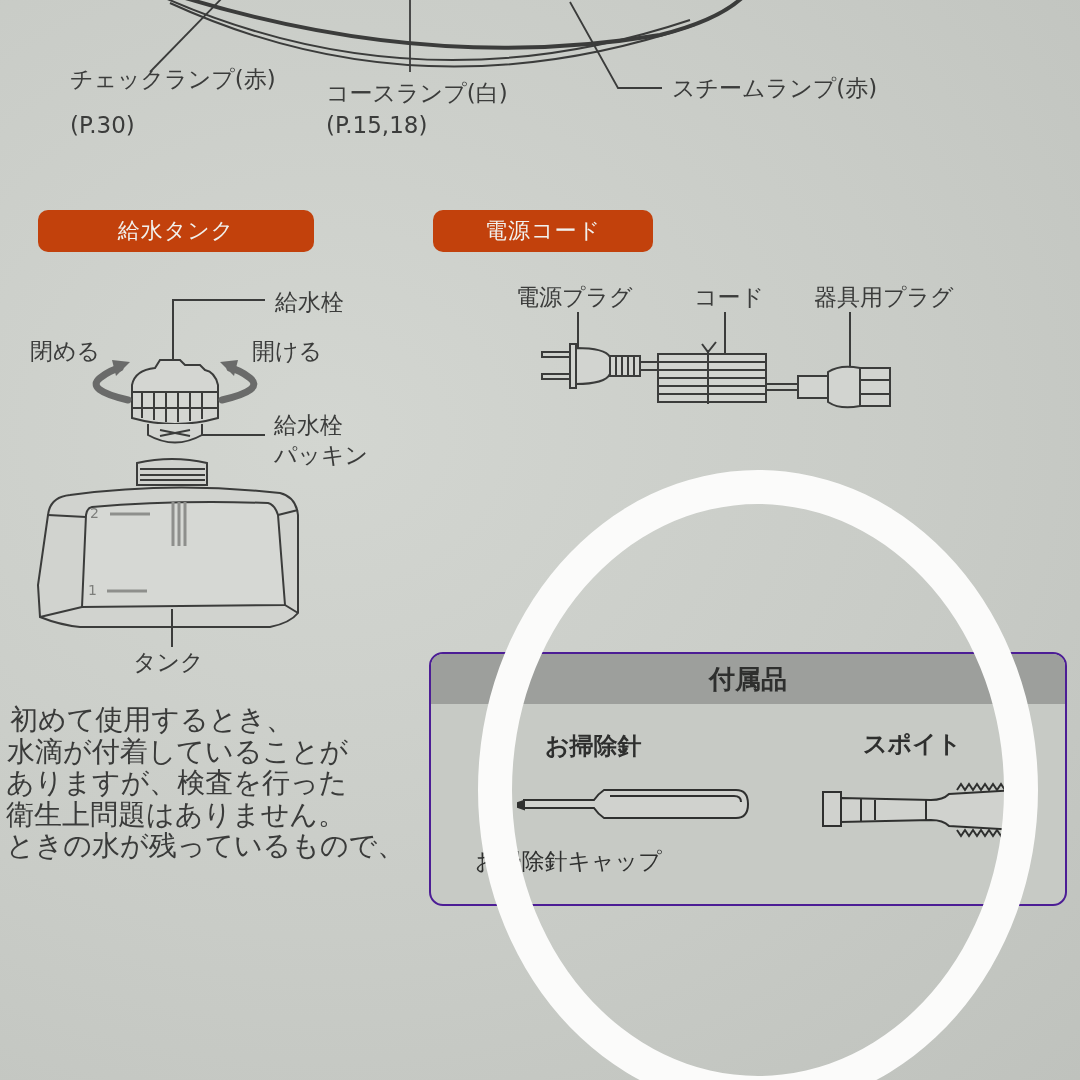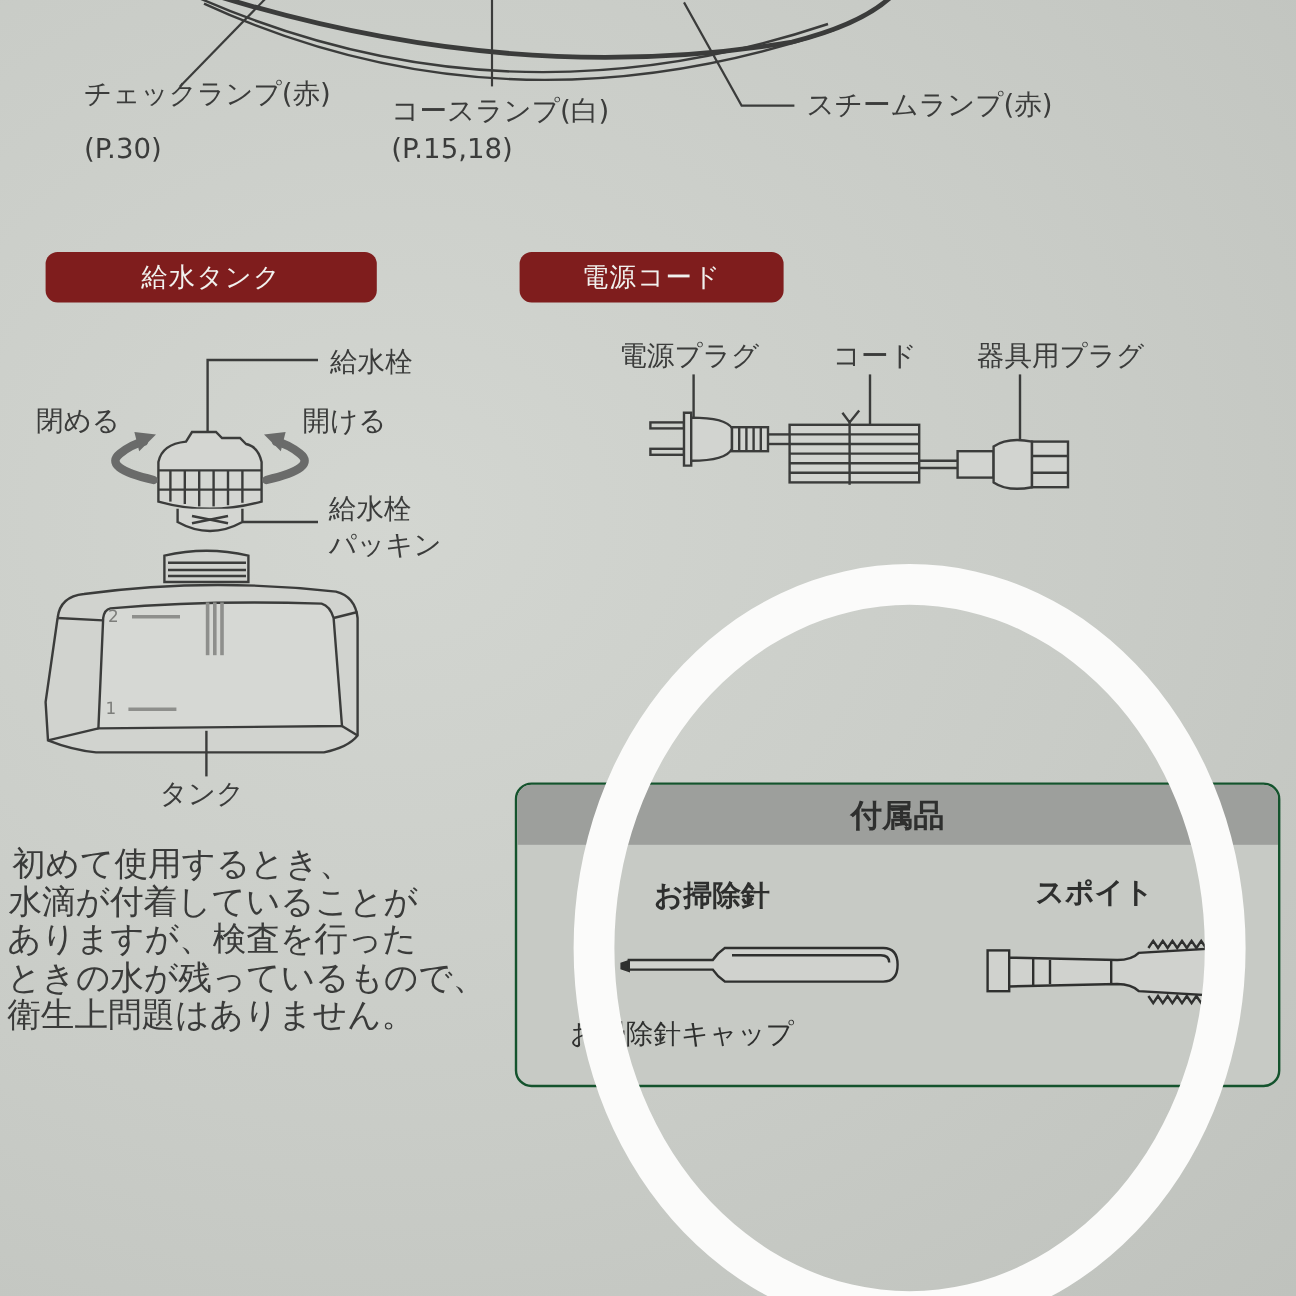--- a/index.html
+++ b/index.html
@@ -6,28 +6,28 @@
     body {
       width: 1080px; height: 1080px; overflow: hidden; position: relative;
       background: radial-gradient(ellipse at 30% 40%, #d3d6d1 0%, #c9ccc7 55%, #bfc2bd 100%);
       font-family: "DejaVu Sans", "Liberation Sans", sans-serif;
       color: #3a3b3a;
     }
     .abs { position: absolute; }
     .label { font-size: 23px; line-height: 30px; white-space: nowrap; color: #3b3c3b; }
     .pill {
       position: absolute; height: 42px; border-radius: 10px;
-      background: #7f1d1d; color: #f1f1ee; font-size: 22px;
+      background: #c2410c; color: #f1f1ee; font-size: 22px;
       display: flex; align-items: center; justify-content: center; letter-spacing: 1px;
     }
     svg.ill { position: absolute; overflow: visible; }
     .note { font-size: 28px; line-height: 31.5px; color: #3a3b3a; white-space: nowrap; }
     .acc-box {
       position: absolute; left: 429px; top: 652px; width: 634px; height: 250px;
-      border: 2px solid #14532d; border-radius: 14px; overflow: hidden;
+      border: 2px solid #4c1d95; border-radius: 14px; overflow: hidden;
       background: #c7cac5;
     }
     .acc-head {
       height: 50px; background: #9d9f9c; color: #2e2f2e; font-size: 26px; font-weight: bold;
       display: flex; align-items: center; justify-content: center;
     }
     .acc-sub { position: absolute; font-size: 24px; font-weight: bold; color: #2e2f2e; white-space: nowrap; }
     .ring {
       position: absolute; left: 478px; top: 470px; width: 560px; height: 640px;
       border: 34px solid #fbfbfa; border-radius: 50%; box-sizing: border-box;
@@ -165,22 +165,22 @@
     <rect x="330" y="56" width="30" height="38" fill="#d2d4d0"></rect>
     <line x1="330" y1="68" x2="360" y2="68"></line>
       <line x1="330" y1="82" x2="360" y2="82"></line>
   </g>
 </svg>
 
 <div class="abs" style="left:6px;top:704px;">
   <div class="note" style="padding-left:4px;">初めて使用するとき、</div>
   <div class="note" style="padding-left:1px;">水滴が付着していることが</div>
   <div class="note">ありますが、検査を行った</div>
+  <div class="note">衛生上問題はありません。</div>
   <div class="note">ときの水が残っているもので、</div>
-  <div class="note">衛生上問題はありません。</div>
 </div>
 
 <div class="acc-box">
   <div class="acc-head">付属品</div>
   <div class="acc-sub" style="left:114px;top:76px;">お掃除針</div>
   <div class="acc-sub" style="left:432px;top:74px;">スポイト</div>
 
   <svg class="ill" width="300" height="80" style="left:55px;top:130px;">
     <g fill="none" stroke="#2f302f" stroke-width="2">
       <rect x="6" y="12" width="16" height="18" rx="3" fill="#d0d2ce"></rect>

